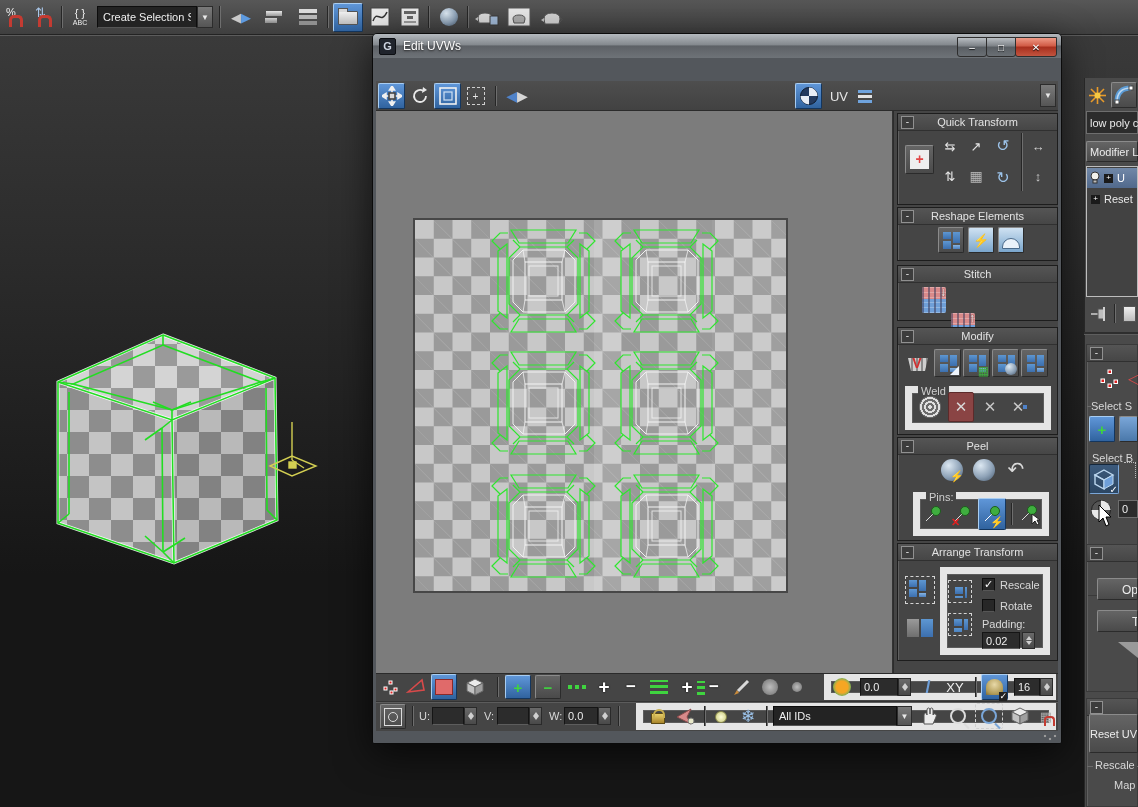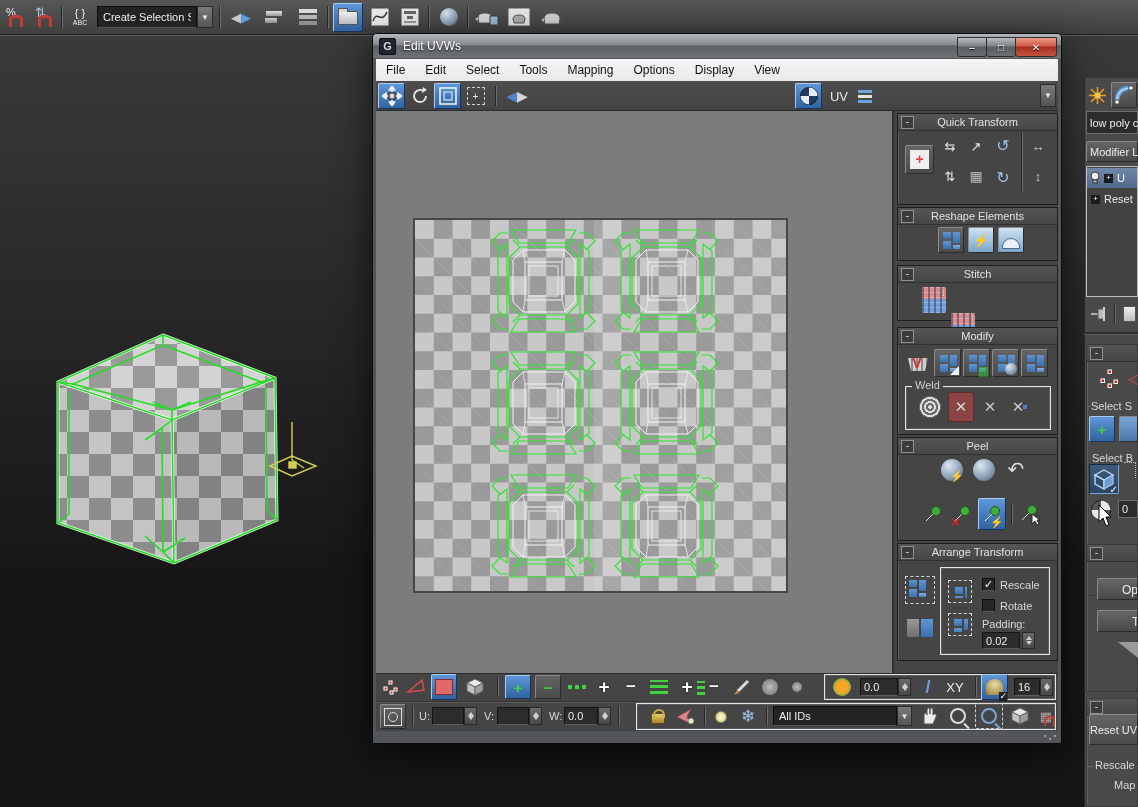--- a/index.html
+++ b/index.html
@@ -18,21 +18,21 @@
        align-items:center;justify-content:space-evenly;}
   .spn b{width:0;height:0;border:3px solid transparent;border-bottom:4px solid #d0d0d0;display:block;}
   .spn b.dn{border-bottom:3px solid transparent;border-top:4px solid #d0d0d0;}
   .vsep{width:1px;background:#262626;box-shadow:1px 0 0 #6e6e6e;}
   
   .ro{background:#454545;border:1px solid #1d1d1d;box-shadow:inset 1px 1px 0 #606060;}
   .rh{position:absolute;left:0;top:0;right:0;height:16px;display:flex;align-items:center;justify-content:center;
       color:#e2e2e2;font-size:11px;background:linear-gradient(#555,#464646);border-bottom:1px solid #303030;}
   .mn{position:absolute;left:3px;top:2px;width:11px;height:11px;border:1px solid #909090;color:#e0e0e0;
       font-size:10px;line-height:9px;text-align:center;background:#3d3d3d;}
-  .gb{border:1px solid #e5e5e5;box-shadow:0 0 0 1px #5c5c5c inset;text-decoration:underline;}
+  .gb{border:7px solid #e5e5e5;box-shadow:0 0 0 1px #5c5c5c inset;text-decoration:underline;}
   .gl{position:absolute;top:-8px;left:6px;background:#454545;padding:0 3px;color:#cfcfcf;font-size:11px;}
   .chk{width:13px;height:13px;background:#272727;border:1px solid #0e0e0e;border-bottom-color:#565656;
        color:#fff;font-size:11px;line-height:11px;text-align:center;}
   .menuitem{padding:0 10px;color:#101010;font-size:12px;line-height:22px;}
   .wbtn{position:absolute;top:3px;height:18px;border:1px solid #2e2e2e;border-radius:0 0 3px 3px;
         background:linear-gradient(#b9bec3,#7c8186 45%,#595e63 50%,#6a6f74);display:flex;align-items:center;
         justify-content:center;color:#fff;font-size:10px;text-shadow:0 1px 1px #000;}
   .wbtn.close{background:linear-gradient(#ef9a86,#d05a44 45%,#a72f1d 50%,#c2543f);}
   .tile-blue{background:
      linear-gradient(#5e97d2,#3c6fae) no-repeat 2px 2px/8px 7px,
@@ -193,30 +193,20 @@
   <div class="wbtn" style="left:957px;top:37px;width:28px;">
     <span>–</span>
   </div>
   <div class="wbtn" style="left:986px;top:37px;width:28px;">
     <span>□</span>
   </div>
   <div class="wbtn close" style="left:1015px;top:37px;width:40px;">
     <span>✕</span>
   </div>
 
-  <div class="abs" style="left:376px;top:59px;width:682px;height:22px;background:linear-gradient(#f6f6f6,#e9e9e9);display:flex;">
-    <span class="menuitem">File</span>
-    <span class="menuitem">Edit</span>
-    <span class="menuitem">Select</span>
-    <span class="menuitem">Tools</span>
-    <span class="menuitem">Mapping</span>
-    <span class="menuitem">Options</span>
-    <span class="menuitem">Display</span>
-    <span class="menuitem">View</span>
-  </div>
 
   <div class="abs" style="left:376px;top:81px;width:682px;height:30px;background:linear-gradient(#4e4e4e,#424242);border-bottom:1px solid #2b2b2b;"></div>
   <div class="abs ib on" style="left:378px;top:83px;width:27px;height:26px;">
     <svg width="20" height="20" viewBox="0 0 20 20">
       <g stroke="#f0f0f0" stroke-width="1.6" fill="#f0f0f0">
         <line x1="10" y1="3" x2="10" y2="17"></line>
           <line x1="3" y1="10" x2="17" y2="10"></line>
         <polygon points="10,0 7.5,4 12.5,4"></polygon>
           <polygon points="10,20 7.5,16 12.5,16"></polygon>
         <polygon points="0,10 4,7.5 4,12.5"></polygon>
@@ -425,20 +415,23 @@
   <div class="abs ib flat" style="left:938px;top:456px;width:28px;height:28px;">
     <span class="ball" style="width:22px;height:22px;"></span>
     <span style="position:absolute;right:1px;bottom:0;color:#e8a21a;font-size:11px;">⚡</span>
   </div>
   <div class="abs ib flat" style="left:970px;top:456px;width:28px;height:28px;">
     <span class="ball" style="width:22px;height:22px;"></span>
   </div>
   <div class="abs ib flat" style="left:1002px;top:454px;width:28px;height:30px;">
     <span style="color:#d9d9d9;font-size:20px;">↶</span>
   </div>
+  <div class="abs gb" style="left:913px;top:492px;width:136px;height:44px;">
+    <span class="gl">Pins:</span>
+  </div>
   <div class="abs ib flat" style="left:920px;top:499px;width:26px;height:30px;">
     <svg width="20" height="20" viewBox="0 0 20 20">
         <line x1="3" y1="17" x2="10" y2="10" stroke="#ddd"></line>
         <circle cx="13" cy="7" r="4.5" fill="#3fae3f" stroke="#1d5c1d"></circle>
       </svg>
   </div>
   <div class="abs ib flat" style="left:949px;top:499px;width:26px;height:30px;">
     <svg width="20" height="20" viewBox="0 0 20 20">
         <line x1="3" y1="17" x2="10" y2="10" stroke="#ddd"></line>
         <circle cx="13" cy="7" r="4.5" fill="#3fae3f" stroke="#1d5c1d"></circle>
@@ -786,21 +779,21 @@
   <div class="abs ib" style="left:1097px;top:610px;width:41px;height:22px;overflow:hidden;">
     <span style="position:absolute;left:34px;top:4px;font-size:12px;color:#ececec;">T</span>
   </div>
   <div class="abs" style="left:1118px;top:642px;width:20px;height:16px;background:#9a9a9a;clip-path:polygon(100% 0,100% 100%,0 0);"></div>
 
   <div class="abs ro" style="left:1086px;top:698px;width:52px;height:109px;background:transparent;border-color:#3a3a3a;">
     <div class="rh" style="justify-content:flex-start;">
       <span class="mn">-</span>
     </div>
   </div>
-  <div class="abs ib" style="left:1089px;top:714px;width:49px;height:31px;overflow:hidden;">
+  <div class="abs ib" style="left:1089px;top:714px;width:49px;height:39px;overflow:hidden;">
     <span style="font-size:11px;color:#ececec;white-space:nowrap;">Reset UV</span>
   </div>
   <div class="abs" style="left:1087px;top:766px;width:51px;height:1px;background:#6a6a6a;"></div>
   <div class="abs lbl" style="left:1093px;top:759px;background:#4a4a4a;padding:0 2px;white-space:nowrap;">Rescale</div>
 
   <div class="abs lbl" style="left:1114px;top:779px;">Map</div>
 
   <svg class="abs" style="left:1098px;top:504px;" width="16" height="24" viewBox="0 0 16 24">
     <polygon points="1,1 1,18 5,14 8,22 11,20.5 8,13 13,13" fill="#fff" stroke="#000" stroke-width="1"></polygon>
   </svg>

